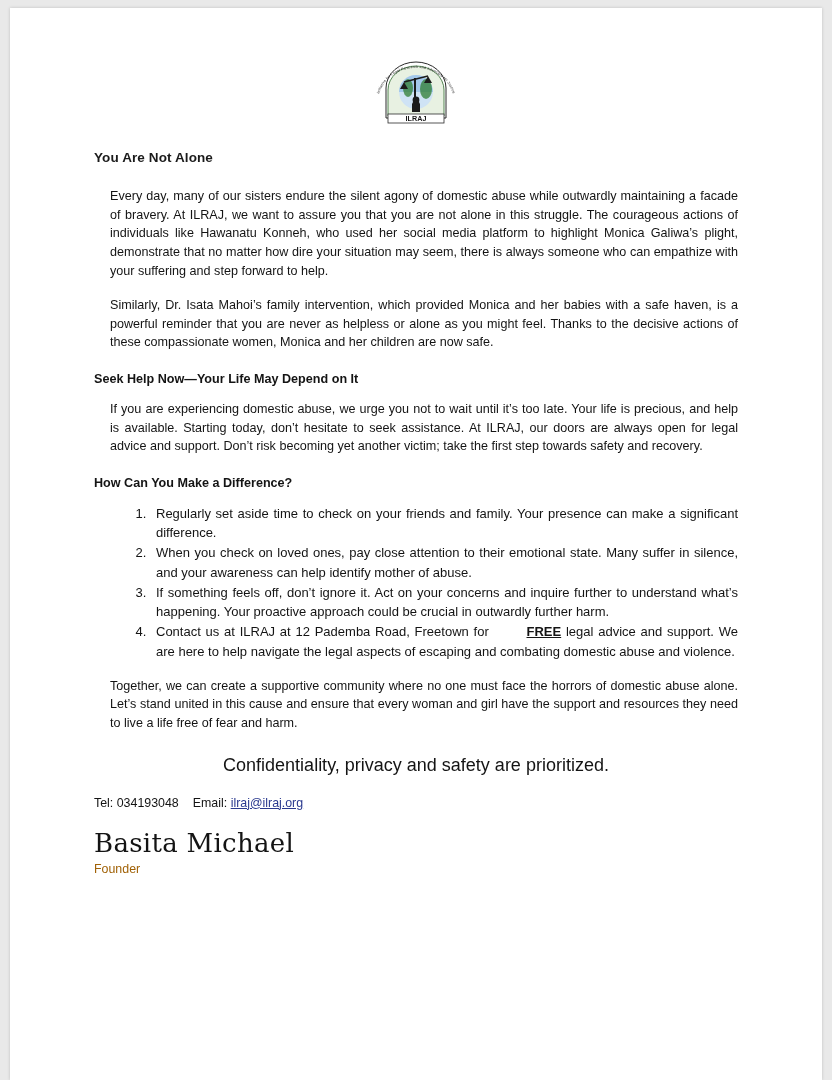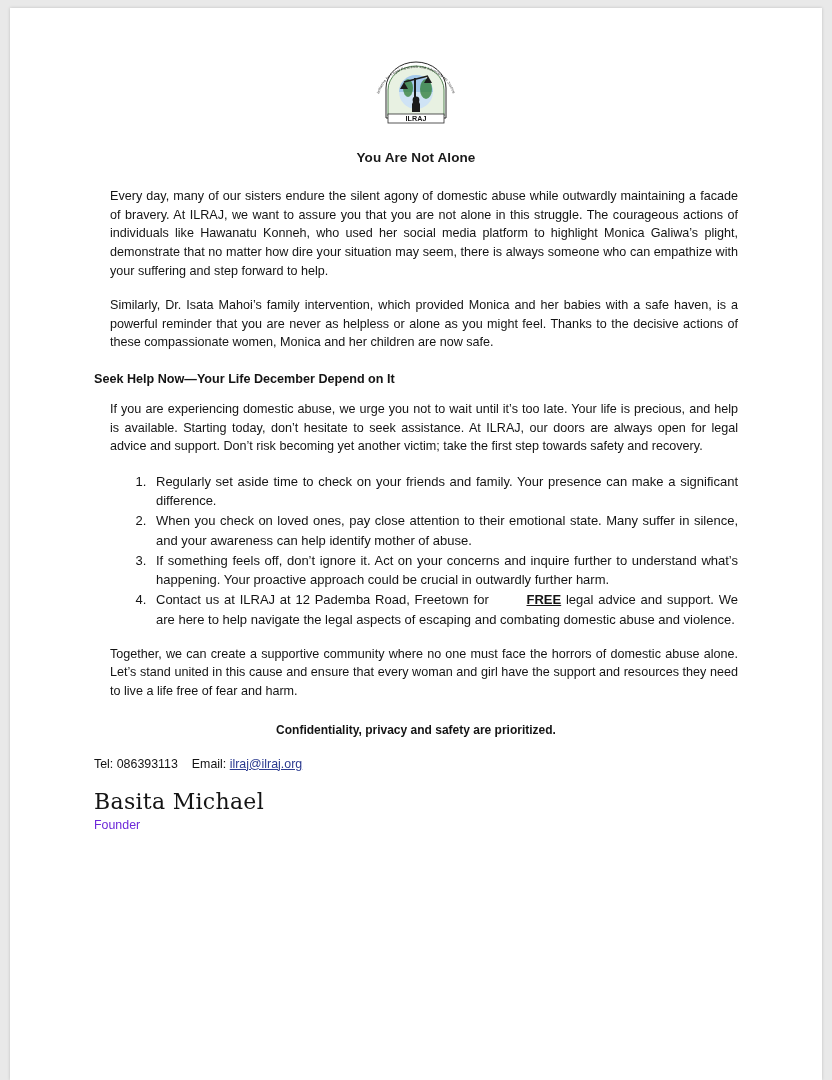--- a/index.html
+++ b/index.html
@@ -31,21 +31,20 @@
     margin-top: 10px;
     margin-bottom: 14px;
   }
   .logo {
     width: 96px;
     height: 78px;
     position: relative;
   }
   .logo svg { display: block; }
   .doc-title {
-    text-align: center;
     font-size: 13.5px;
     font-weight: bold;
     color: #1a1a1a;
     margin-bottom: 22px;
     letter-spacing: 0.1px;
   }
   p.body-text {
     font-size: 12.6px;
     line-height: 1.48;
     color: #141414;
@@ -70,44 +69,44 @@
     margin-bottom: 1px;
     padding-left: 6px;
   }
   .free-em {
     font-weight: bold;
     text-decoration: underline;
     margin-left: 33px;
   }
   .confidential {
     text-align: center;
-    font-size: 12px;
-    font-weight: bold;
+    font-size: 18px;
+    font-weight: normal;
     color: #141414;
     margin: 22px 0 20px 0;
   }
   .contact-line {
     font-size: 12.4px;
     color: #141414;
     margin-bottom: 18px;
   }
   .contact-gap { display: inline-block; width: 14px; }
   .email-link {
     color: #2b3a8f;
   }
   .signature {
     font-family: "DejaVu Serif", serif;
-    font-size: 22px;
+    font-size: 26px;
     color: #141414;
     margin: 6px 0 2px 0;
     letter-spacing: 0.3px;
   }
   .founder {
     font-size: 12.4px;
-    color: #6d28d9;
+    color: #a16207;
     margin-top: 4px;
   }
   .top-strip {
     position: absolute;
     left: 0; top: 0;
     width: 832px; height: 8px;
     background: #e9e9e9;
   }
 </style>
 </head>
@@ -145,39 +144,40 @@
         </svg>
       </div>
     </div>
 
     <div class="doc-title">You Are Not Alone</div>
 
     <p class="body-text">Every day, many of our sisters endure the silent agony of domestic abuse while outwardly maintaining a facade of bravery. At ILRAJ, we want to assure you that you are not alone in this struggle. The courageous actions of individuals like Hawanatu Konneh, who used her social media platform to highlight Monica Galiwa’s plight, demonstrate that no matter how dire your situation may seem, there is always someone who can empathize with your suffering and step forward to help.</p>
 
     <p class="body-text">Similarly, Dr. Isata Mahoi’s family intervention, which provided Monica and her babies with a safe haven, is a powerful reminder that you are never as helpless or alone as you might feel. Thanks to the decisive actions of these compassionate women, Monica and her children are now safe.</p>
 
-    <h2 class="section-head">Seek Help Now—Your Life December Depend on It</h2>
+    <h2 class="section-head">Seek Help Now—Your Life May Depend on It</h2>
 
     <p class="body-text">If you are experiencing domestic abuse, we urge you not to wait until it’s too late. Your life is precious, and help is available. Starting today, don’t hesitate to seek assistance. At ILRAJ, our doors are always open for legal advice and support. Don’t risk becoming yet another victim; take the first step towards safety and recovery.</p>
 
+    <h2 class="section-head">How Can You Make a Difference?</h2>
 
 
     <ol class="steps">
       <li>Regularly set aside time to check on your friends and family. Your presence can make a significant difference.</li>
       <li>When you check on loved ones, pay close attention to their emotional state. Many suffer in silence, and your awareness can help identify mother of abuse.</li>
       <li>If something feels off, don’t ignore it. Act on your concerns and inquire further to understand what’s happening. Your proactive approach could be crucial in outwardly further harm.</li>
       <li><span>Contact us at ILRAJ at 12 Pademba Road, Freetown for </span><span class="free-em">FREE</span><span> legal advice and support. We are here to help navigate the legal aspects of escaping and combating domestic abuse and violence.</span></li>
     </ol>
 
     <p class="body-text">Together, we can create a supportive community where no one must face the horrors of domestic abuse alone. Let’s stand united in this cause and ensure that every woman and girl have the support and resources they need to live a life free of fear and harm.</p>
 
     <div class="confidential">Confidentiality, privacy and safety are prioritized.</div>
 
     <div class="contact-line">
-      <span>Tel: 086393113</span><span class="contact-gap"></span><span>Email:</span>
+      <span>Tel: 034193048</span><span class="contact-gap"></span><span>Email:</span>
       <a class="email-link" href="#">ilraj@ilraj.org</a>
     </div>
 
     <div class="signature">Basita Michael</div>
     <div class="founder">Founder</div>
 
   </div>
 </div>
 
 </body></html>

